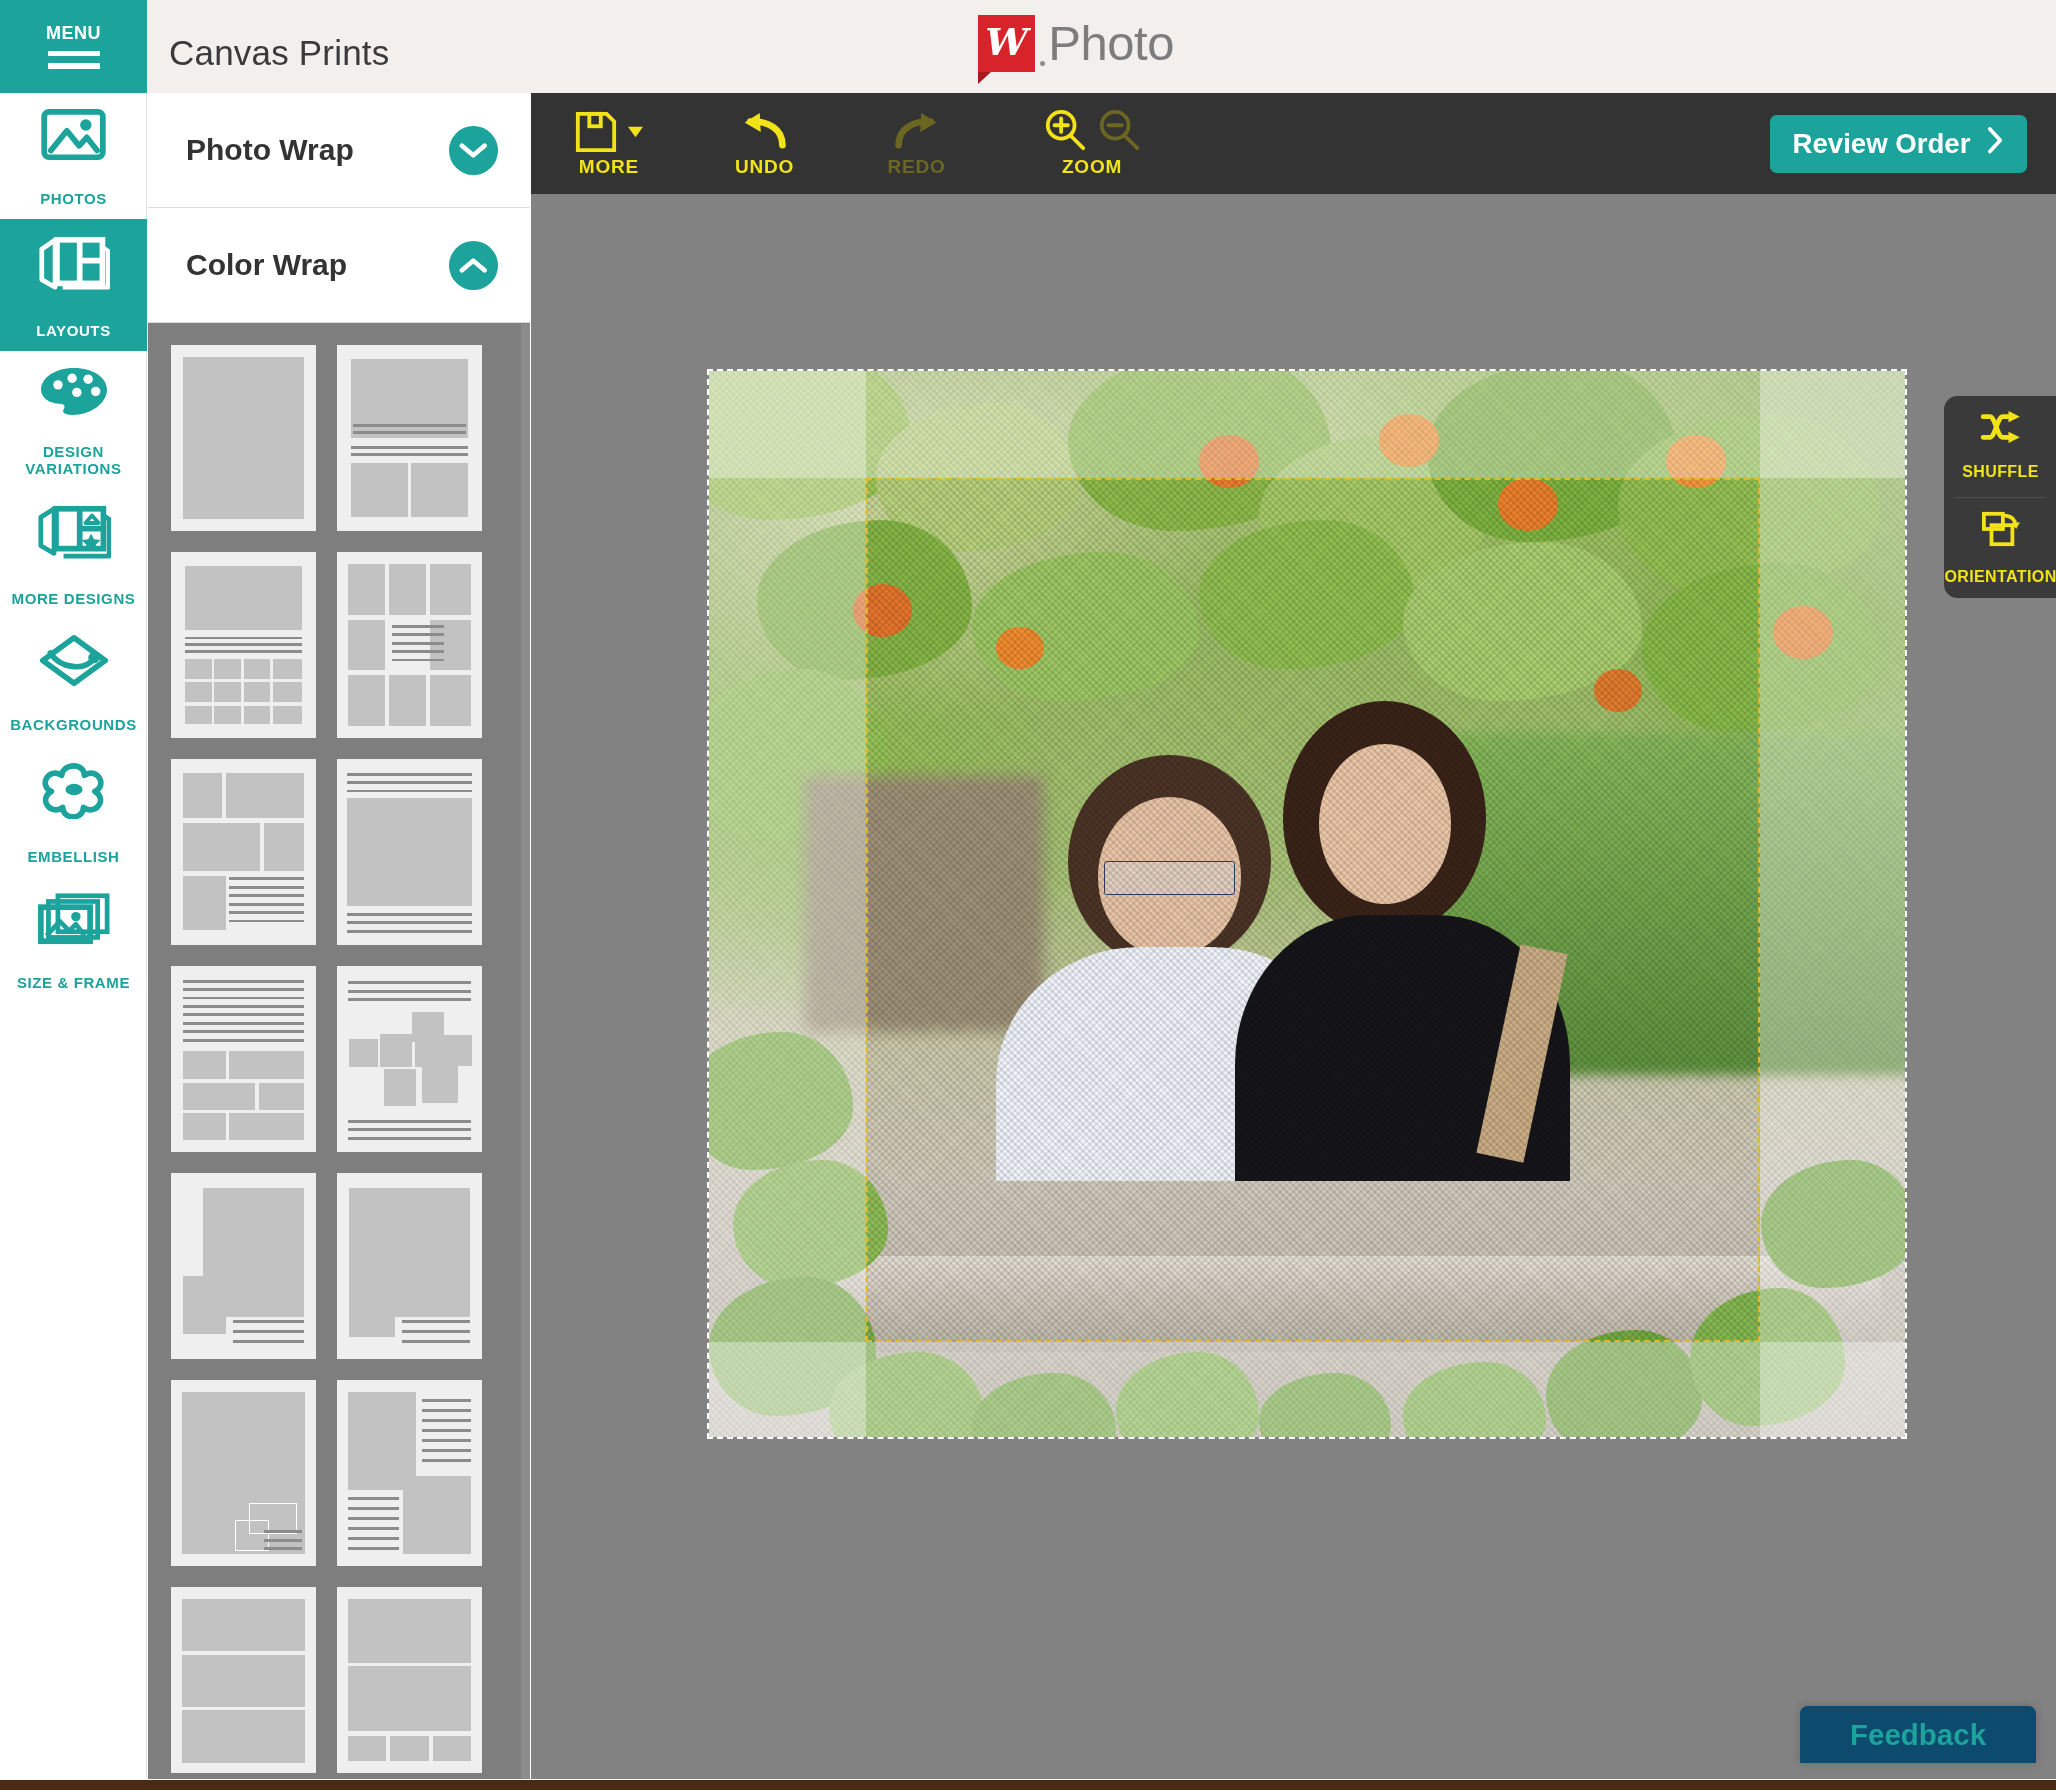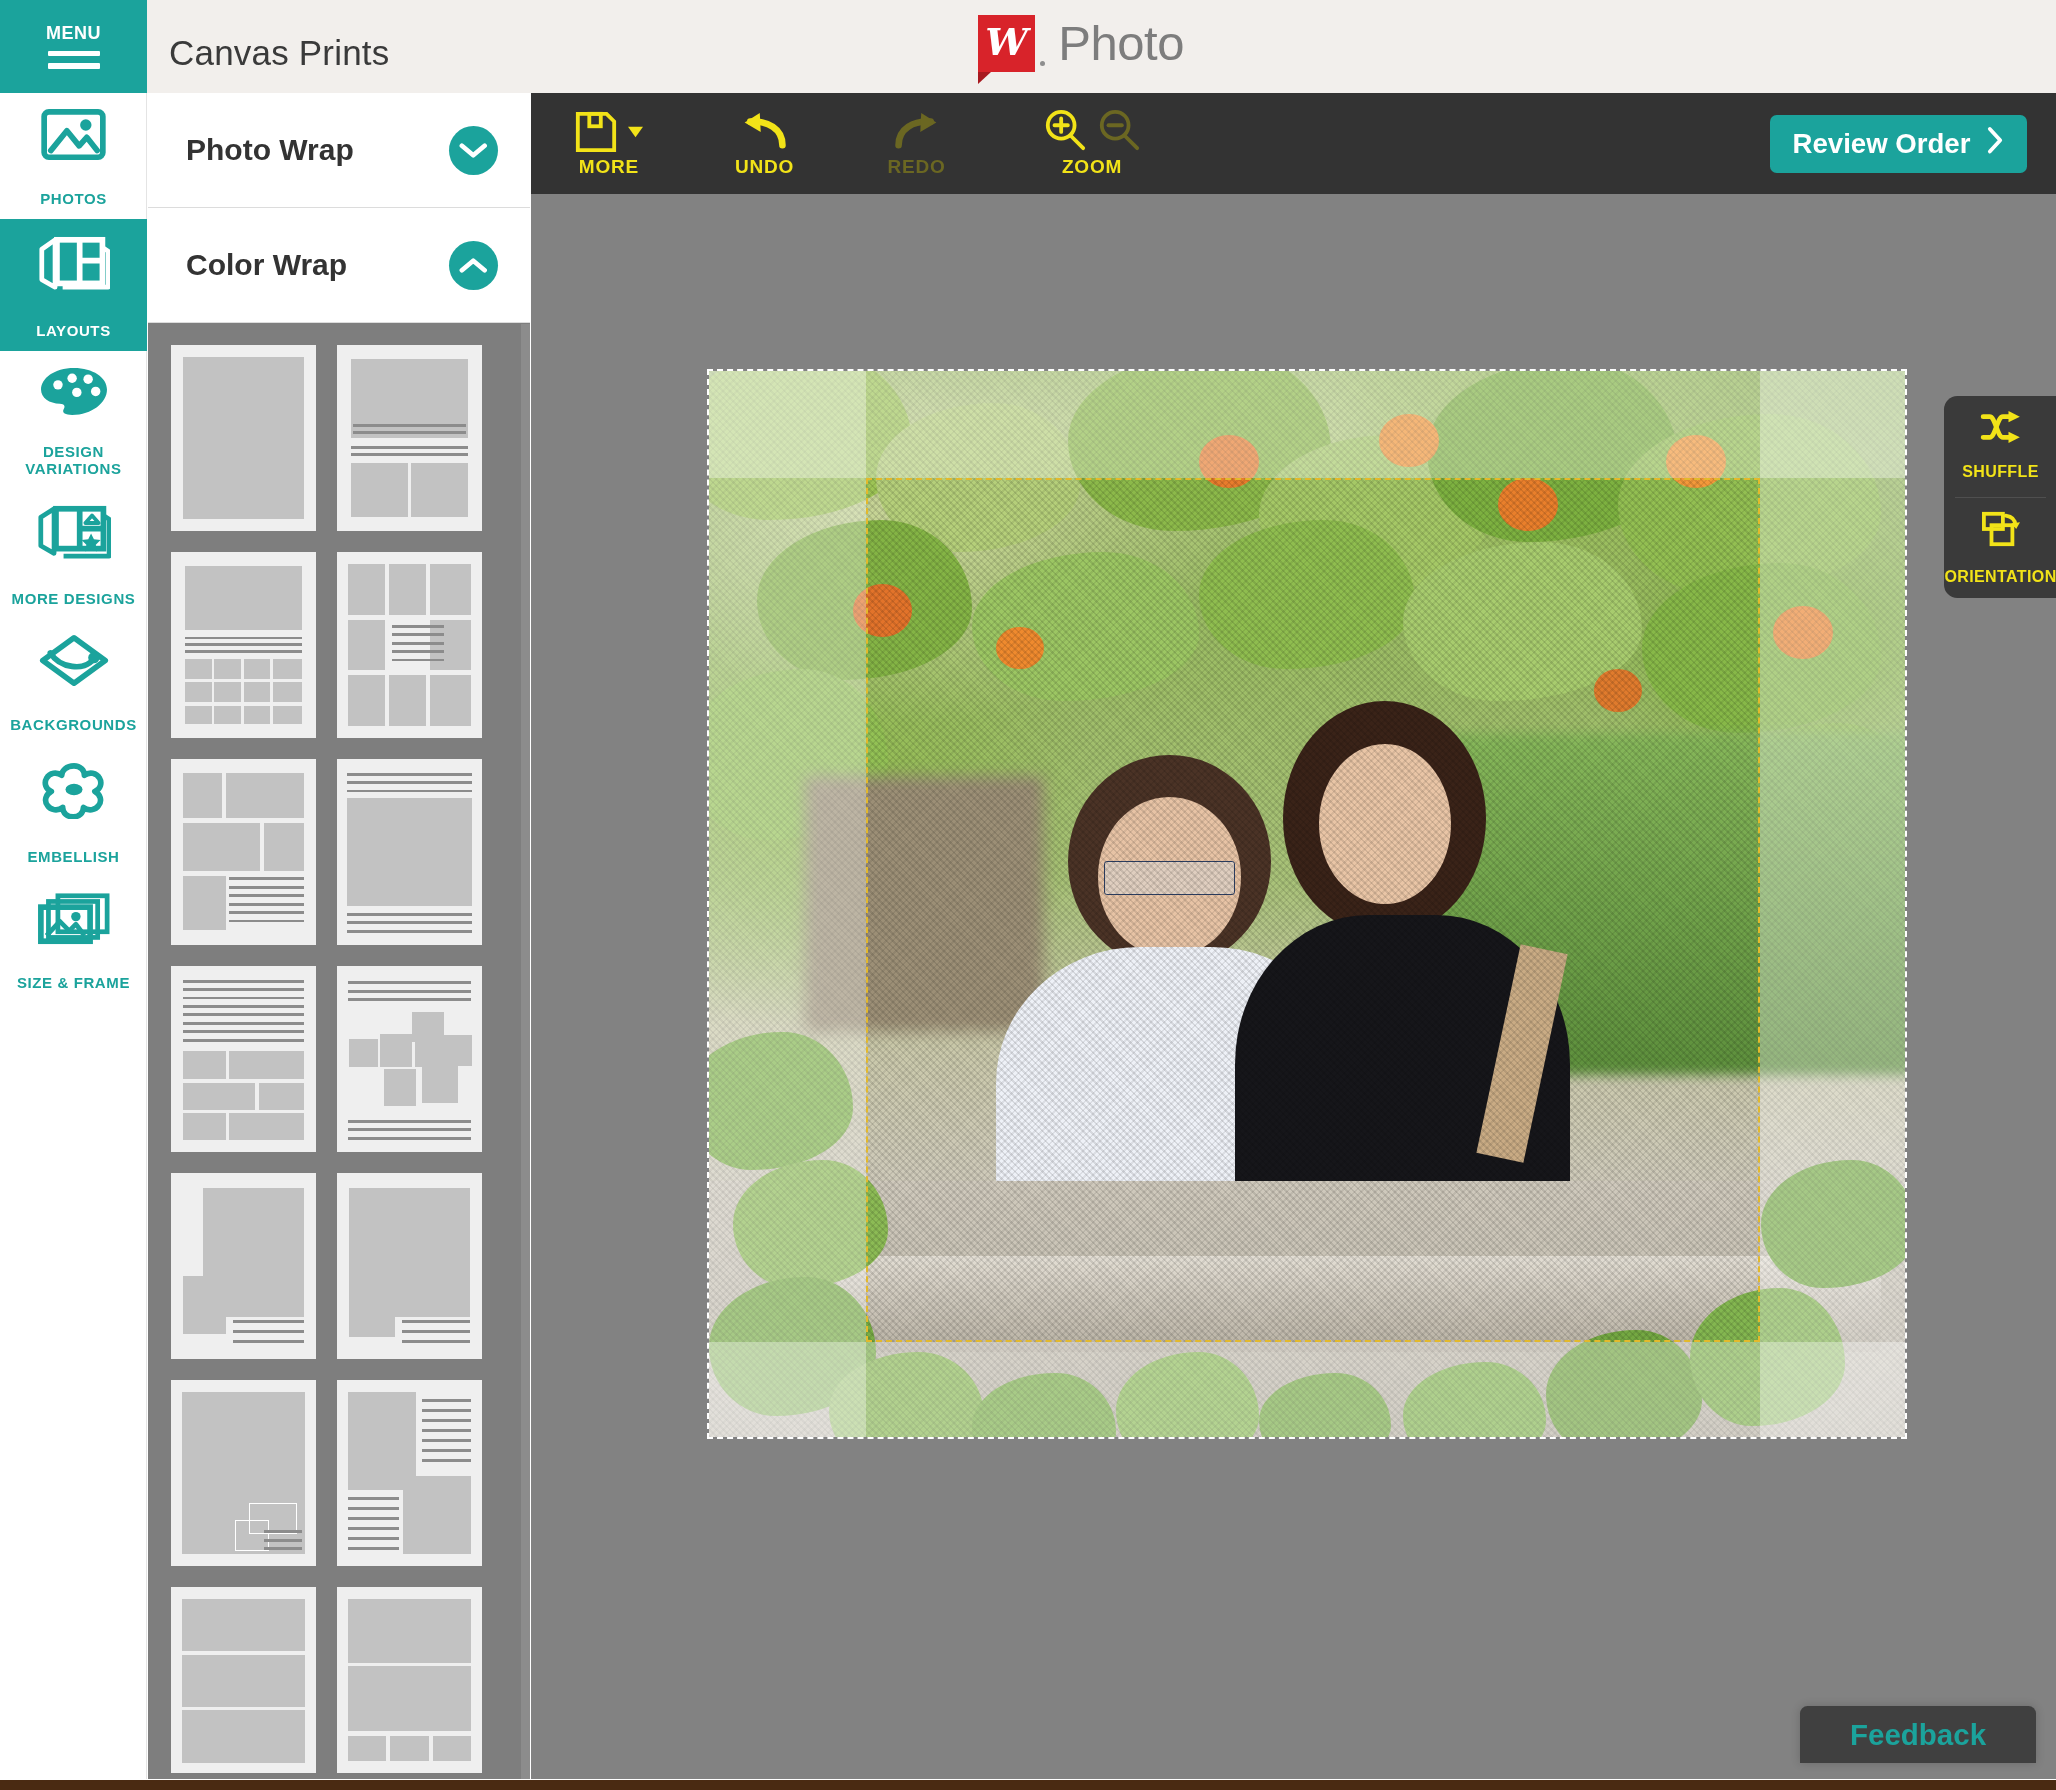--- a/index.html
+++ b/index.html
@@ -42,21 +42,21 @@
   }
   .brand .wmark:after{
     content:""; position:absolute; left:0; bottom:-12.4px;
     border-left:13.3px solid #a8191f; border-bottom:12.4px solid transparent;
   }
   .brand .wglyph {
     color:#fff; font-family:"DejaVu Serif", serif; font-style:italic;
     font-weight:bold; font-size:38px; line-height:1; margin-top:-2.9px;
   }
   .brand .dot { width:5.7px; height:5.7px; background:#8e8e8e; border-radius:50%; align-self:flex-end; margin-bottom:5.7px; margin-left:2.9px;}
-  .brand .ptext { color:#7d7d7d; font-size:49px; font-weight:300; letter-spacing:-0.5px; margin-left:11px; line-height:1; }
+  .brand .ptext { color:#7d7d7d; font-size:49px; font-weight:300; letter-spacing:-0.5px; margin-left:1px; line-height:1; }
 
   
   .rail {
     position:absolute; left:0; top:93px; width:147px; height:1686px;
     background:#fff; border-right:1px solid #e4e4e4;
   }
   .rail-item {
     width:147px; padding:15px 3.8px 11.4px; display:flex; flex-direction:column;
     align-items:center; justify-content:center; gap:5.7px; cursor:pointer;
   }
@@ -159,21 +159,21 @@
   }
   .dock-item {
     width:113px; height:101px; display:flex; flex-direction:column;
     align-items:center; justify-content:center; gap:17px; cursor:pointer;
   }
   .dock-item .dlabel { color:#f2e318; font-size:16px; font-weight:bold; letter-spacing:0.4px; }
   .dock-sep { width:91px; height:1px; background:#4f4f4f; }
 
   .feedback {
     position:absolute; right:21px; bottom:17px; width:236px; height:57px;
-    background:#404040; border-radius:7.6px 7.6px 0 0; display:flex;
+    background:#0c4a6e; border-radius:7.6px 7.6px 0 0; display:flex;
     align-items:center; justify-content:center; cursor:pointer;
     font-size:29.5px; font-weight:bold; color:#1ba39c;
     box-shadow:0 0 9.5px rgba(0,0,0,.18);
   }
   .bottom-strip { position:absolute; left:0; bottom:0; width:2056px; height:11.4px; background:#4a2a12; }
 
   
   .bg-foliage{position:absolute;inset:0;background:
      radial-gradient(ellipse 38% 30% at 18% 12%, #cfd9a0 0%, rgba(207,217,160,0) 70%),
      radial-gradient(ellipse 30% 26% at 72% 8%, #9fc25f 0%, rgba(159,194,95,0) 72%),

